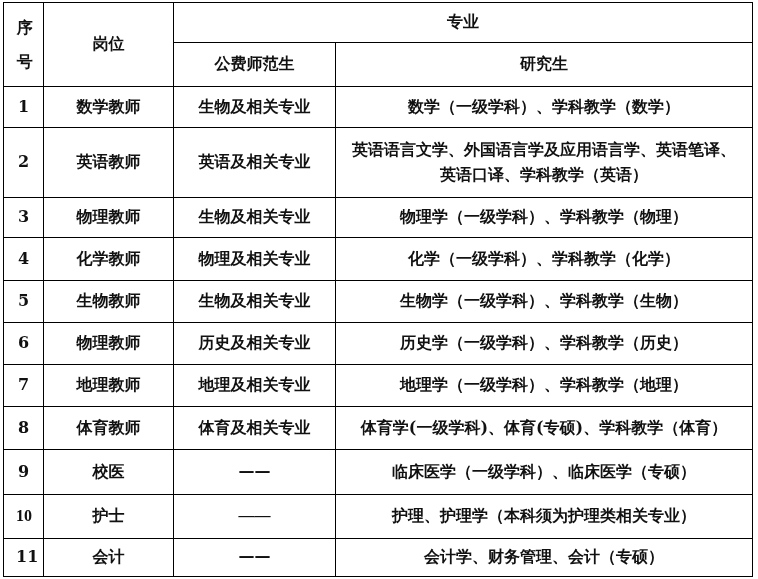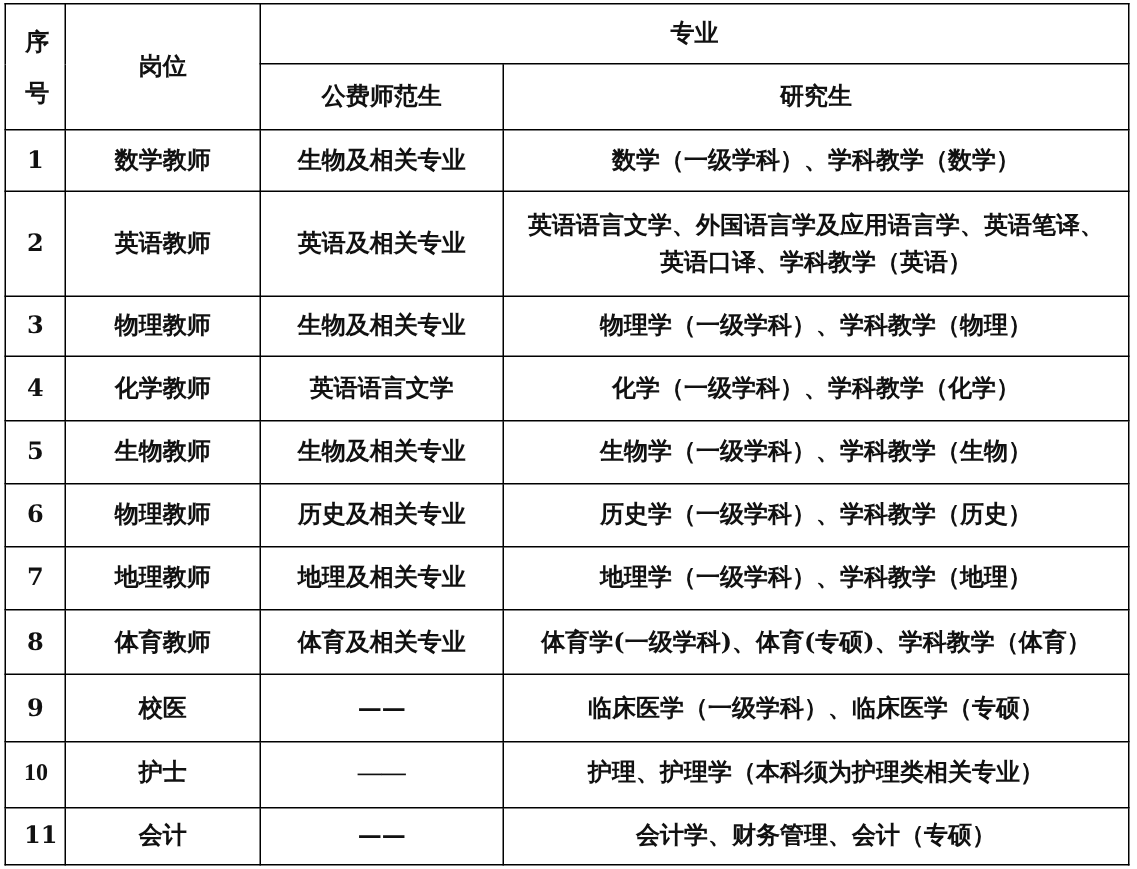--- a/index.html
+++ b/index.html
@@ -88,21 +88,21 @@
       </tr>
       <tr style="height:40px;">
         <td class="num-cell">3</td>
         <td>物理教师</td>
         <td>生物及相关专业</td>
         <td>物理学（一级学科）、学科教学（物理）</td>
       </tr>
       <tr style="height:43px;">
         <td class="num-cell">4</td>
         <td>化学教师</td>
-        <td>英语语言文学</td>
+        <td>物理及相关专业</td>
         <td>化学（一级学科）、学科教学（化学）</td>
       </tr>
       <tr style="height:42px;">
         <td class="num-cell">5</td>
         <td>生物教师</td>
         <td>生物及相关专业</td>
         <td>生物学（一级学科）、学科教学（生物）</td>
       </tr>
       <tr style="height:42px;">
         <td class="num-cell">6</td>

